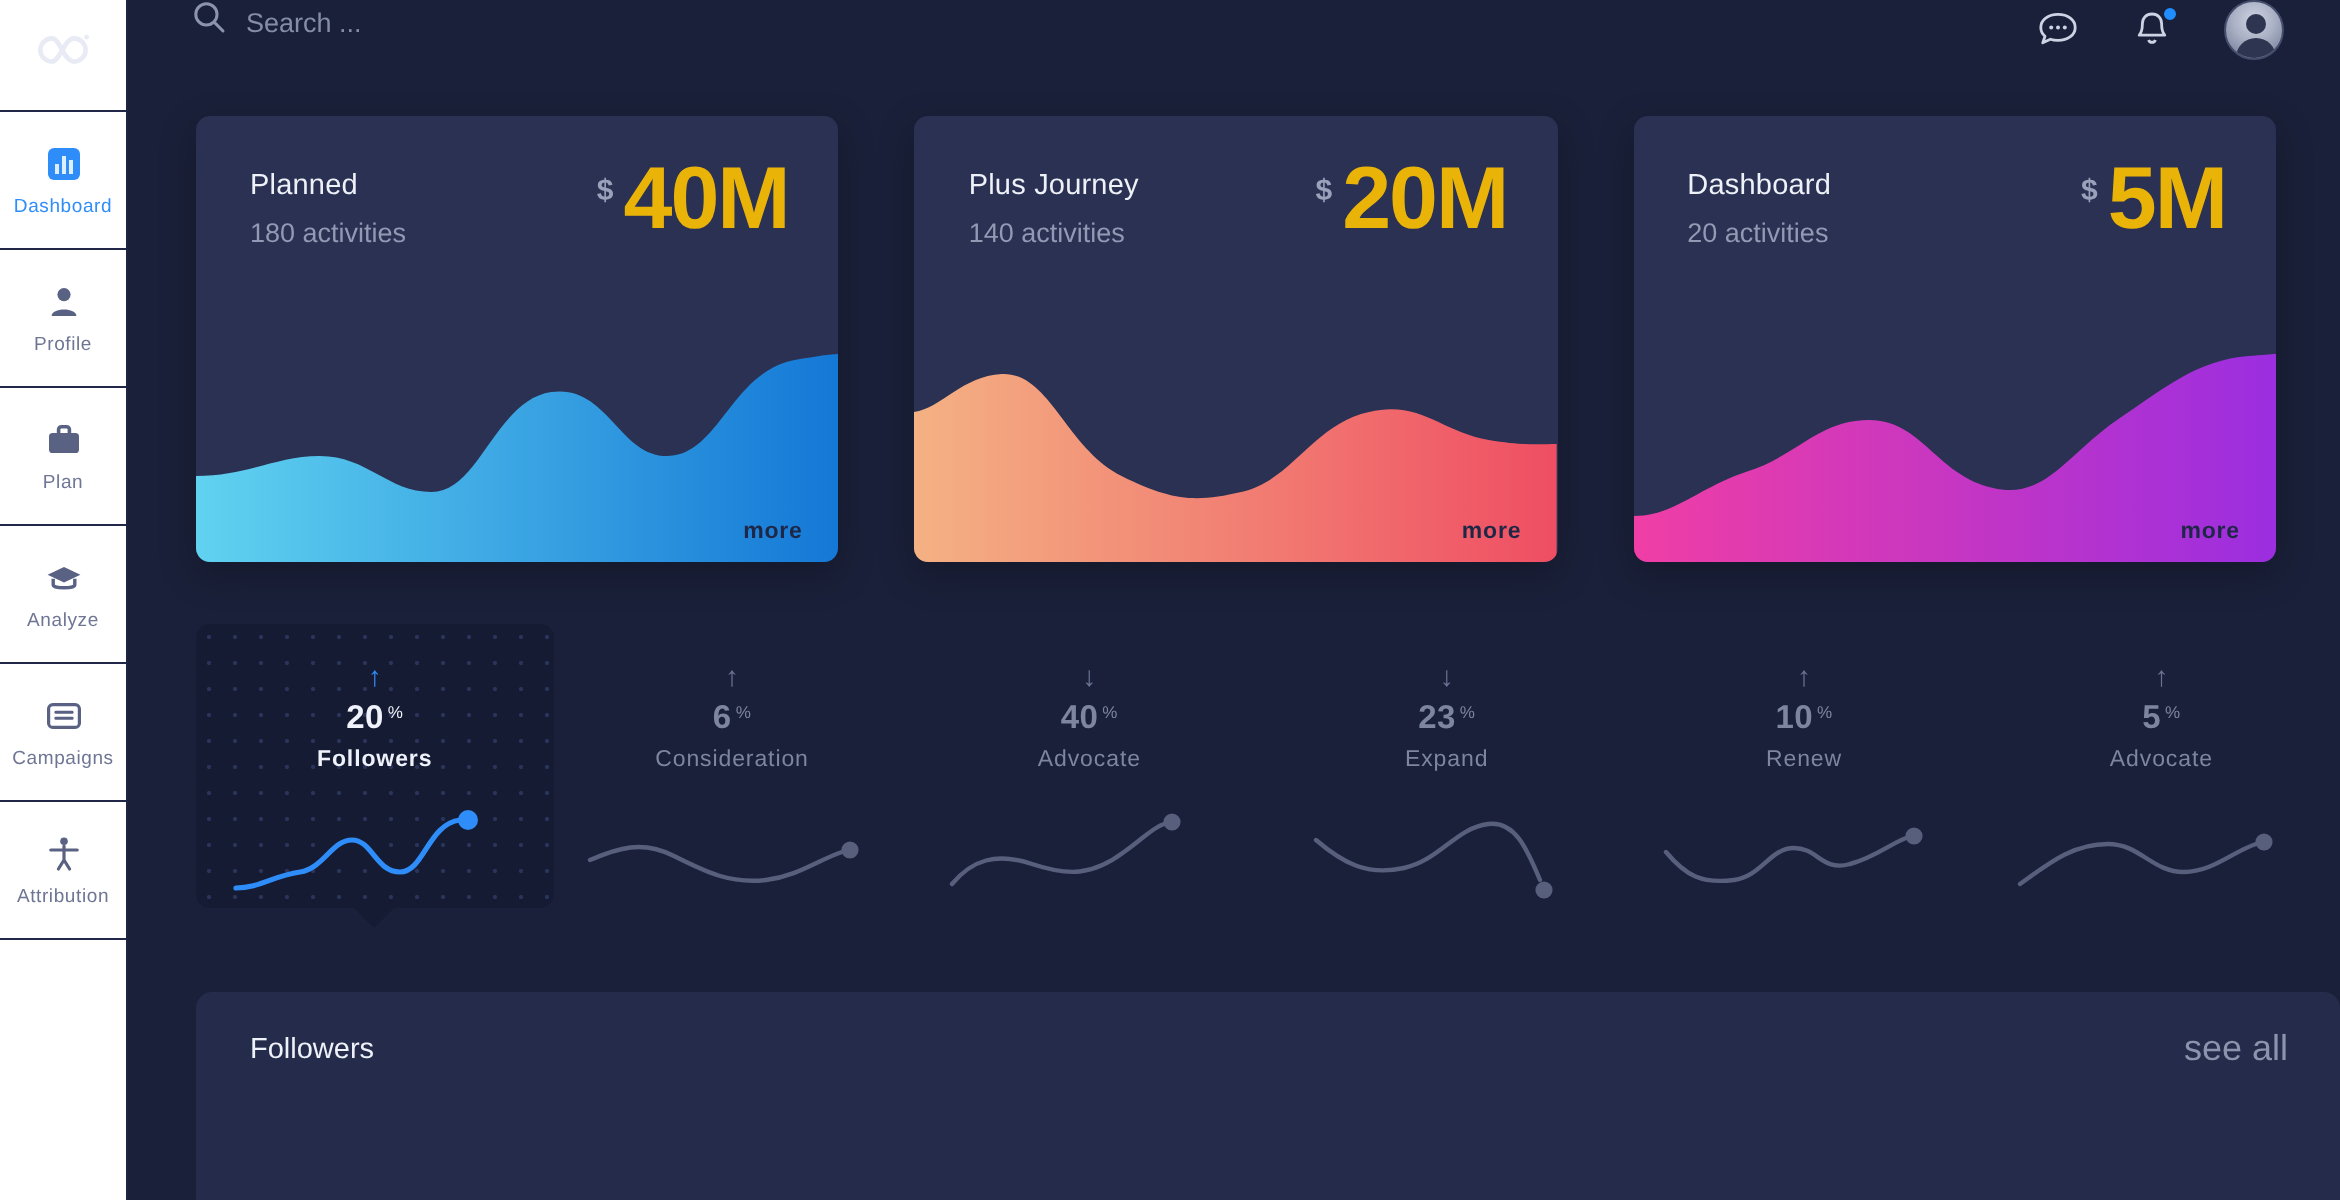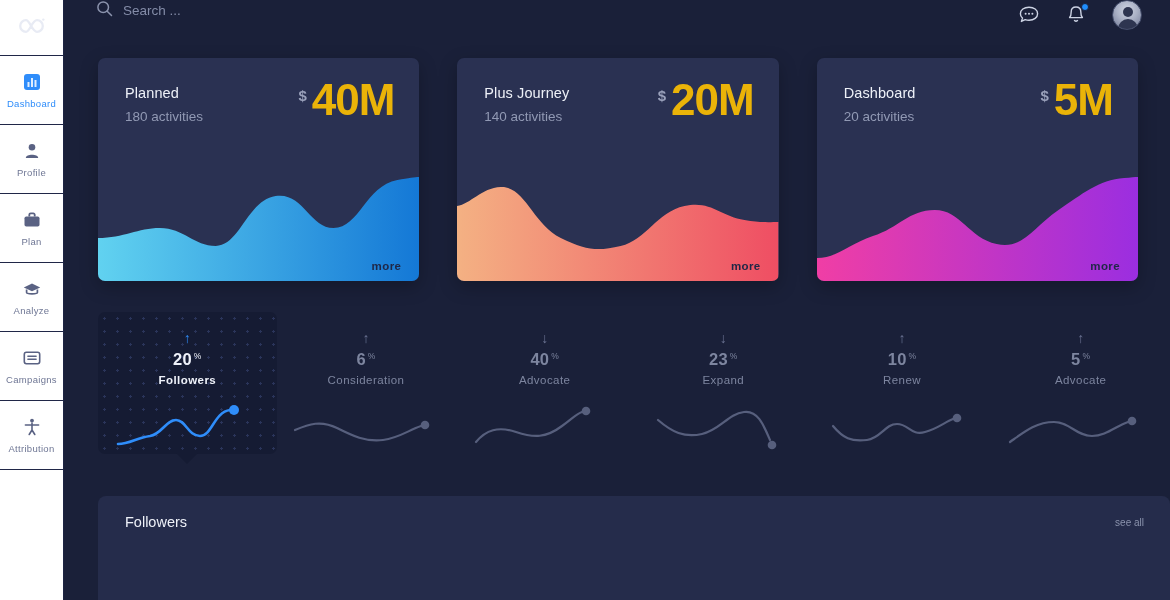--- a/index.html
+++ b/index.html
@@ -195,21 +195,21 @@
     width: 1072px; height: 180px;
     background: #252c4b;
     border-radius: 8px;
     overflow: hidden;
   }
   .bp-head {
     display: flex; align-items: center; justify-content: space-between;
     padding: 18px 26px 0 27px;
   }
   .bp-title { font-size: 14.5px; color: #eef1f8; }
-  .bp-seeall { font-size: 10px; color: #8b93ad; cursor: pointer; }
+  .bp-seeall { font-size: 18px; color: #8b93ad; cursor: pointer; }
   .bp-rings { position: absolute; left: 0; top: 48px; width: 100%; height: 132px; }
 </style>
 </head>
 <body>
 
 <div id="app">
 
   <div class="sidebar">
     <div class="logo-cell">
       <span>

